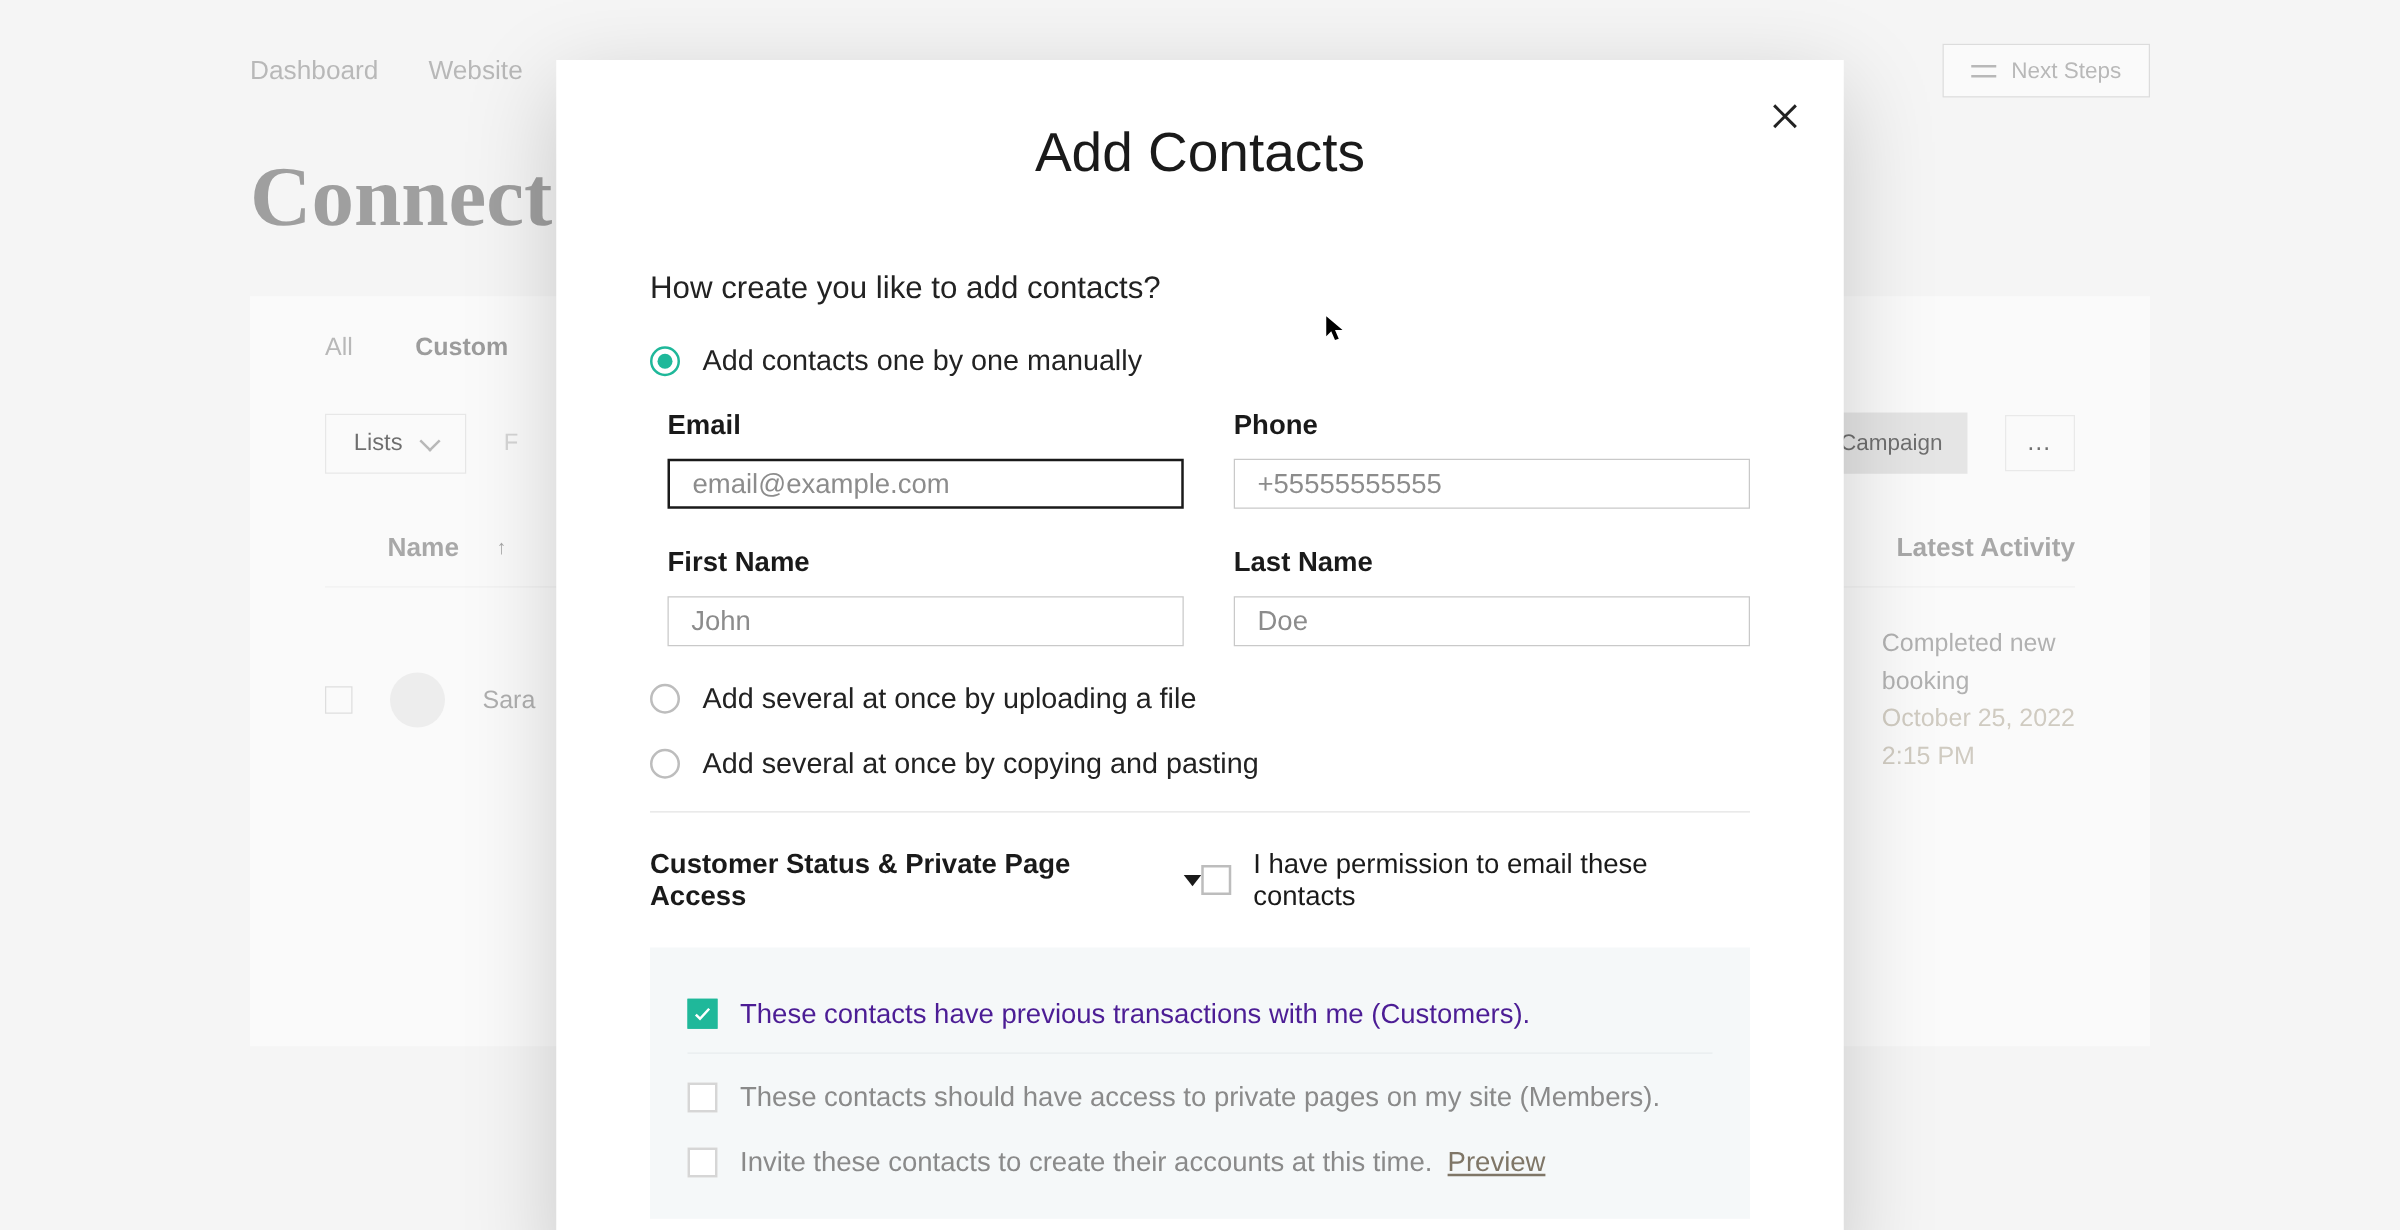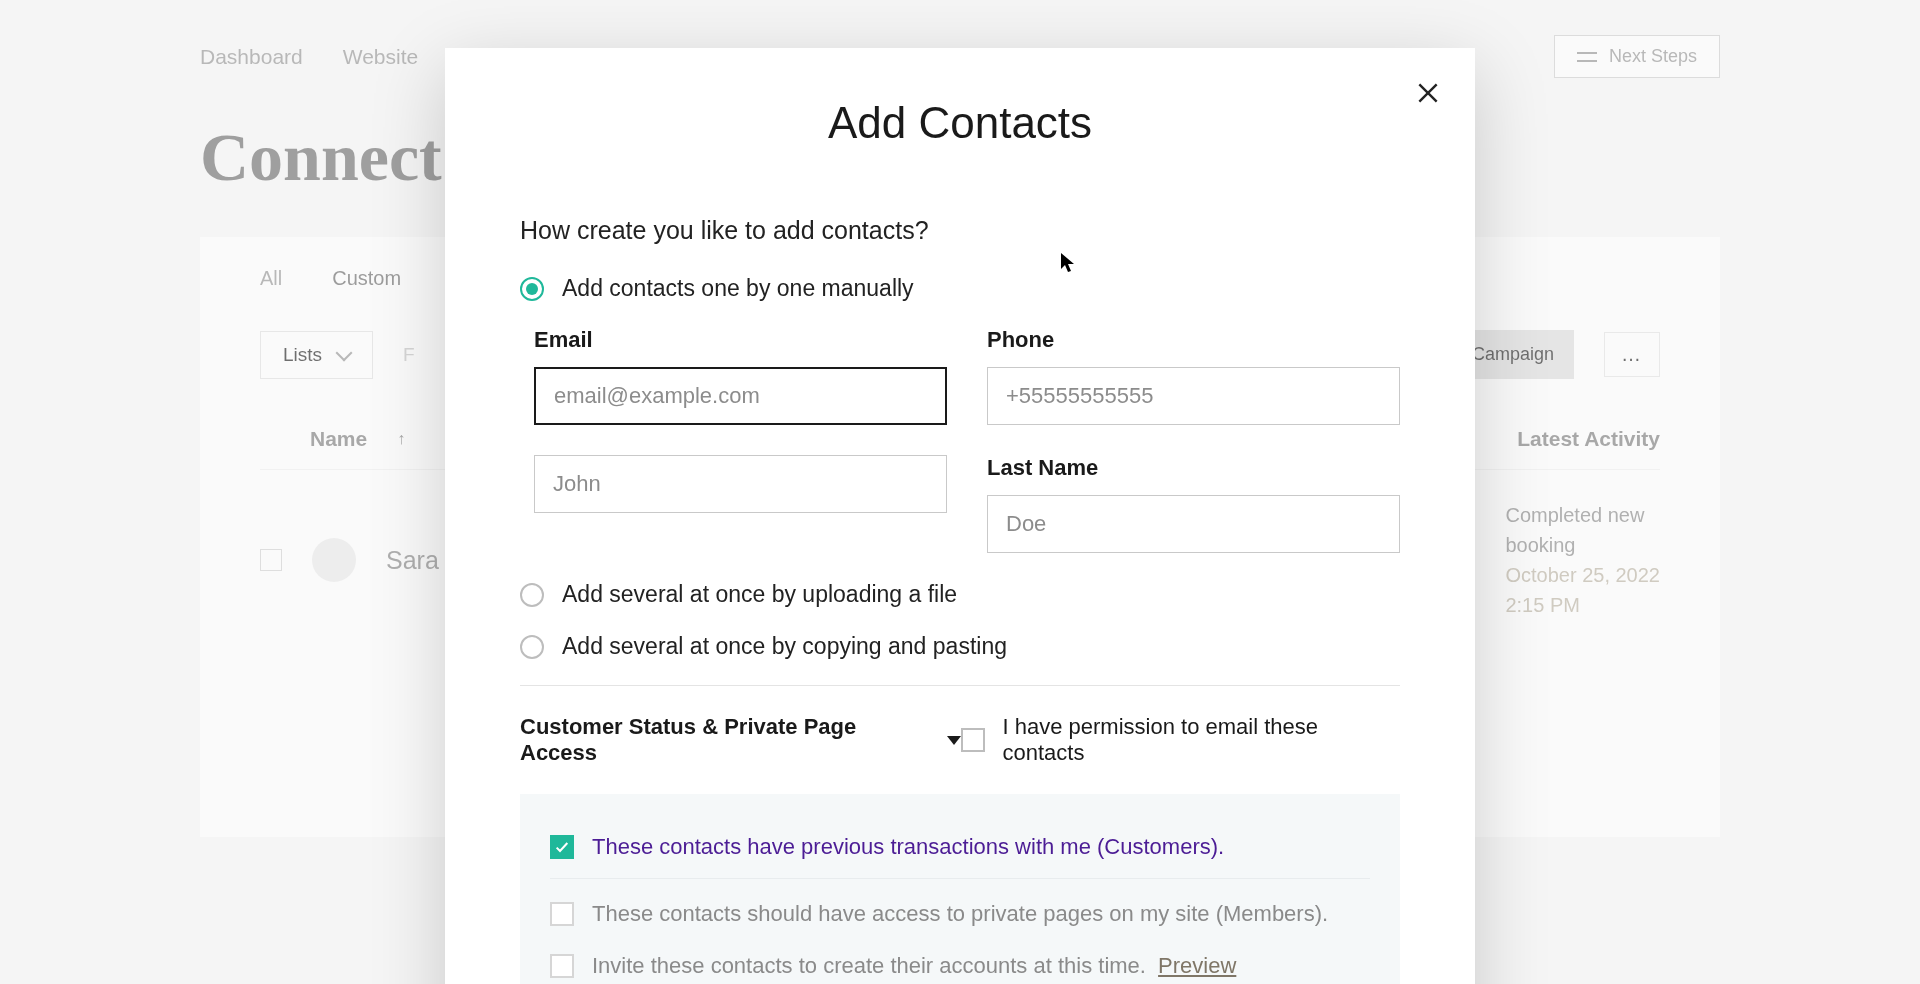--- a/index.html
+++ b/index.html
@@ -48,21 +48,21 @@
     .toolbar{display:flex;align-items:center;gap:30px;margin-bottom:30px;}
     .toolbar .spacer{flex:1;}
     .campaign-btn{background:#d9d9d9;padding:14px 20px;font-size:18px;}
     .more-btn{border:1px solid #e0e0e0;padding:10px 16px;font-size:20px;letter-spacing:2px;}
     .table-head{display:flex;align-items:center;gap:30px;font-size:21px;font-weight:600;color:#6b6b6b;padding:18px 0;border-bottom:1px solid #eee;}
     .table-head .col-name{margin-left:50px;}
     .table-head .grow{flex:1;}
     .row{display:flex;align-items:center;gap:30px;padding:30px 0;}
     .row .cb{width:22px;height:22px;border:1.5px solid #ccc;}
     .avatar{width:44px;height:44px;border-radius:50%;background:#e8e8e8;}
-    .row .name{font-size:25px;color:#777;}
+    .row .name{font-size:20px;color:#777;}
     .activity{margin-left:auto;font-size:20px;color:#7a7a7a;line-height:1.5;}
     .activity .date{color:#b5a98f;}
 
     
     .modal-wrap{position:absolute;inset:0;display:flex;justify-content:center;align-items:flex-start;}
     .modal{
       margin-top:48px;
       width:1030px;
       background:#fff;
       box-shadow:0 20px 70px rgba(0,0,0,.18);
@@ -87,21 +87,21 @@
     }
     .radio.selected{border-color:#1fb89a;}
     .radio.selected::after{content:"";width:12px;height:12px;border-radius:50%;background:#1fb89a;}
     .radio-label{font-size:23px;color:#222;}
     .form-grid{
       display:grid; grid-template-columns:1fr 1fr; gap:30px 40px;
       margin:10px 0 28px 14px;
     }
     .field label{display:block;font-size:22px;font-weight:600;color:#1a1a1a;margin-bottom:14px;}
     .field input{
-      width:100%; height:58px; padding:0 18px;
+      width:100%; height:40px; padding:0 18px;
       font-size:22px; color:#222;
       border:1.5px solid #c9c9c9; background:#fff;
       outline:none;
     }
     .field input::placeholder{color:#8c8c8c;}
     .field input.focused{border:2.5px solid #1a1a1a;}
     .divider{border:none;border-top:1.5px solid #e4e4e4;margin:22px 0 28px 0;}
     .status-row{display:flex;align-items:center;justify-content:space-between;margin-bottom:28px;}
     .status-title{font-size:22px;font-weight:600;color:#1a1a1a;display:flex;align-items:center;gap:14px;}
     .tri-down{width:0;height:0;border-left:7px solid transparent;border-right:7px solid transparent;border-top:9px solid #1a1a1a;}
@@ -135,21 +135,21 @@
     <div class="spacer"></div>
     <div class="next-steps-btn">
       <span class="ns-icon"></span>
       <span>Next Steps</span>
     </div>
   </div>
   <div class="page-title">Connect</div>
   <div class="content-card">
     <div class="tabs">
       <span>All</span>
-      <span style="font-weight:400;color:#555;">Custom</span>
+      <span style="font-weight:700;color:#555;">Custom</span>
     </div>
     <div class="toolbar">
       <div class="lists-btn">
         <span>Lists</span>
         <span class="caret-down"></span>
       </div>
       <span style="color:#bbb;font-size:19px;">F</span>
       <div class="spacer"></div>
       <div class="campaign-btn">nd Campaign</div>
       <div class="more-btn">…</div>
@@ -193,20 +193,21 @@
     <div class="form-grid">
       <div class="field">
         <label>Email</label>
         <input class="focused" placeholder="email@example.com" style="">
       </div>
       <div class="field">
         <label>Phone</label>
         <input placeholder="+55555555555" style="">
       </div>
       <div class="field">
+        <label>First Name</label>
         <input placeholder="John" style="">
       </div>
       <div class="field">
         <label>Last Name</label>
         <input placeholder="Doe" style="">
       </div>
     </div>
 
     <div class="radio-row">
       <div class="radio"></div>

